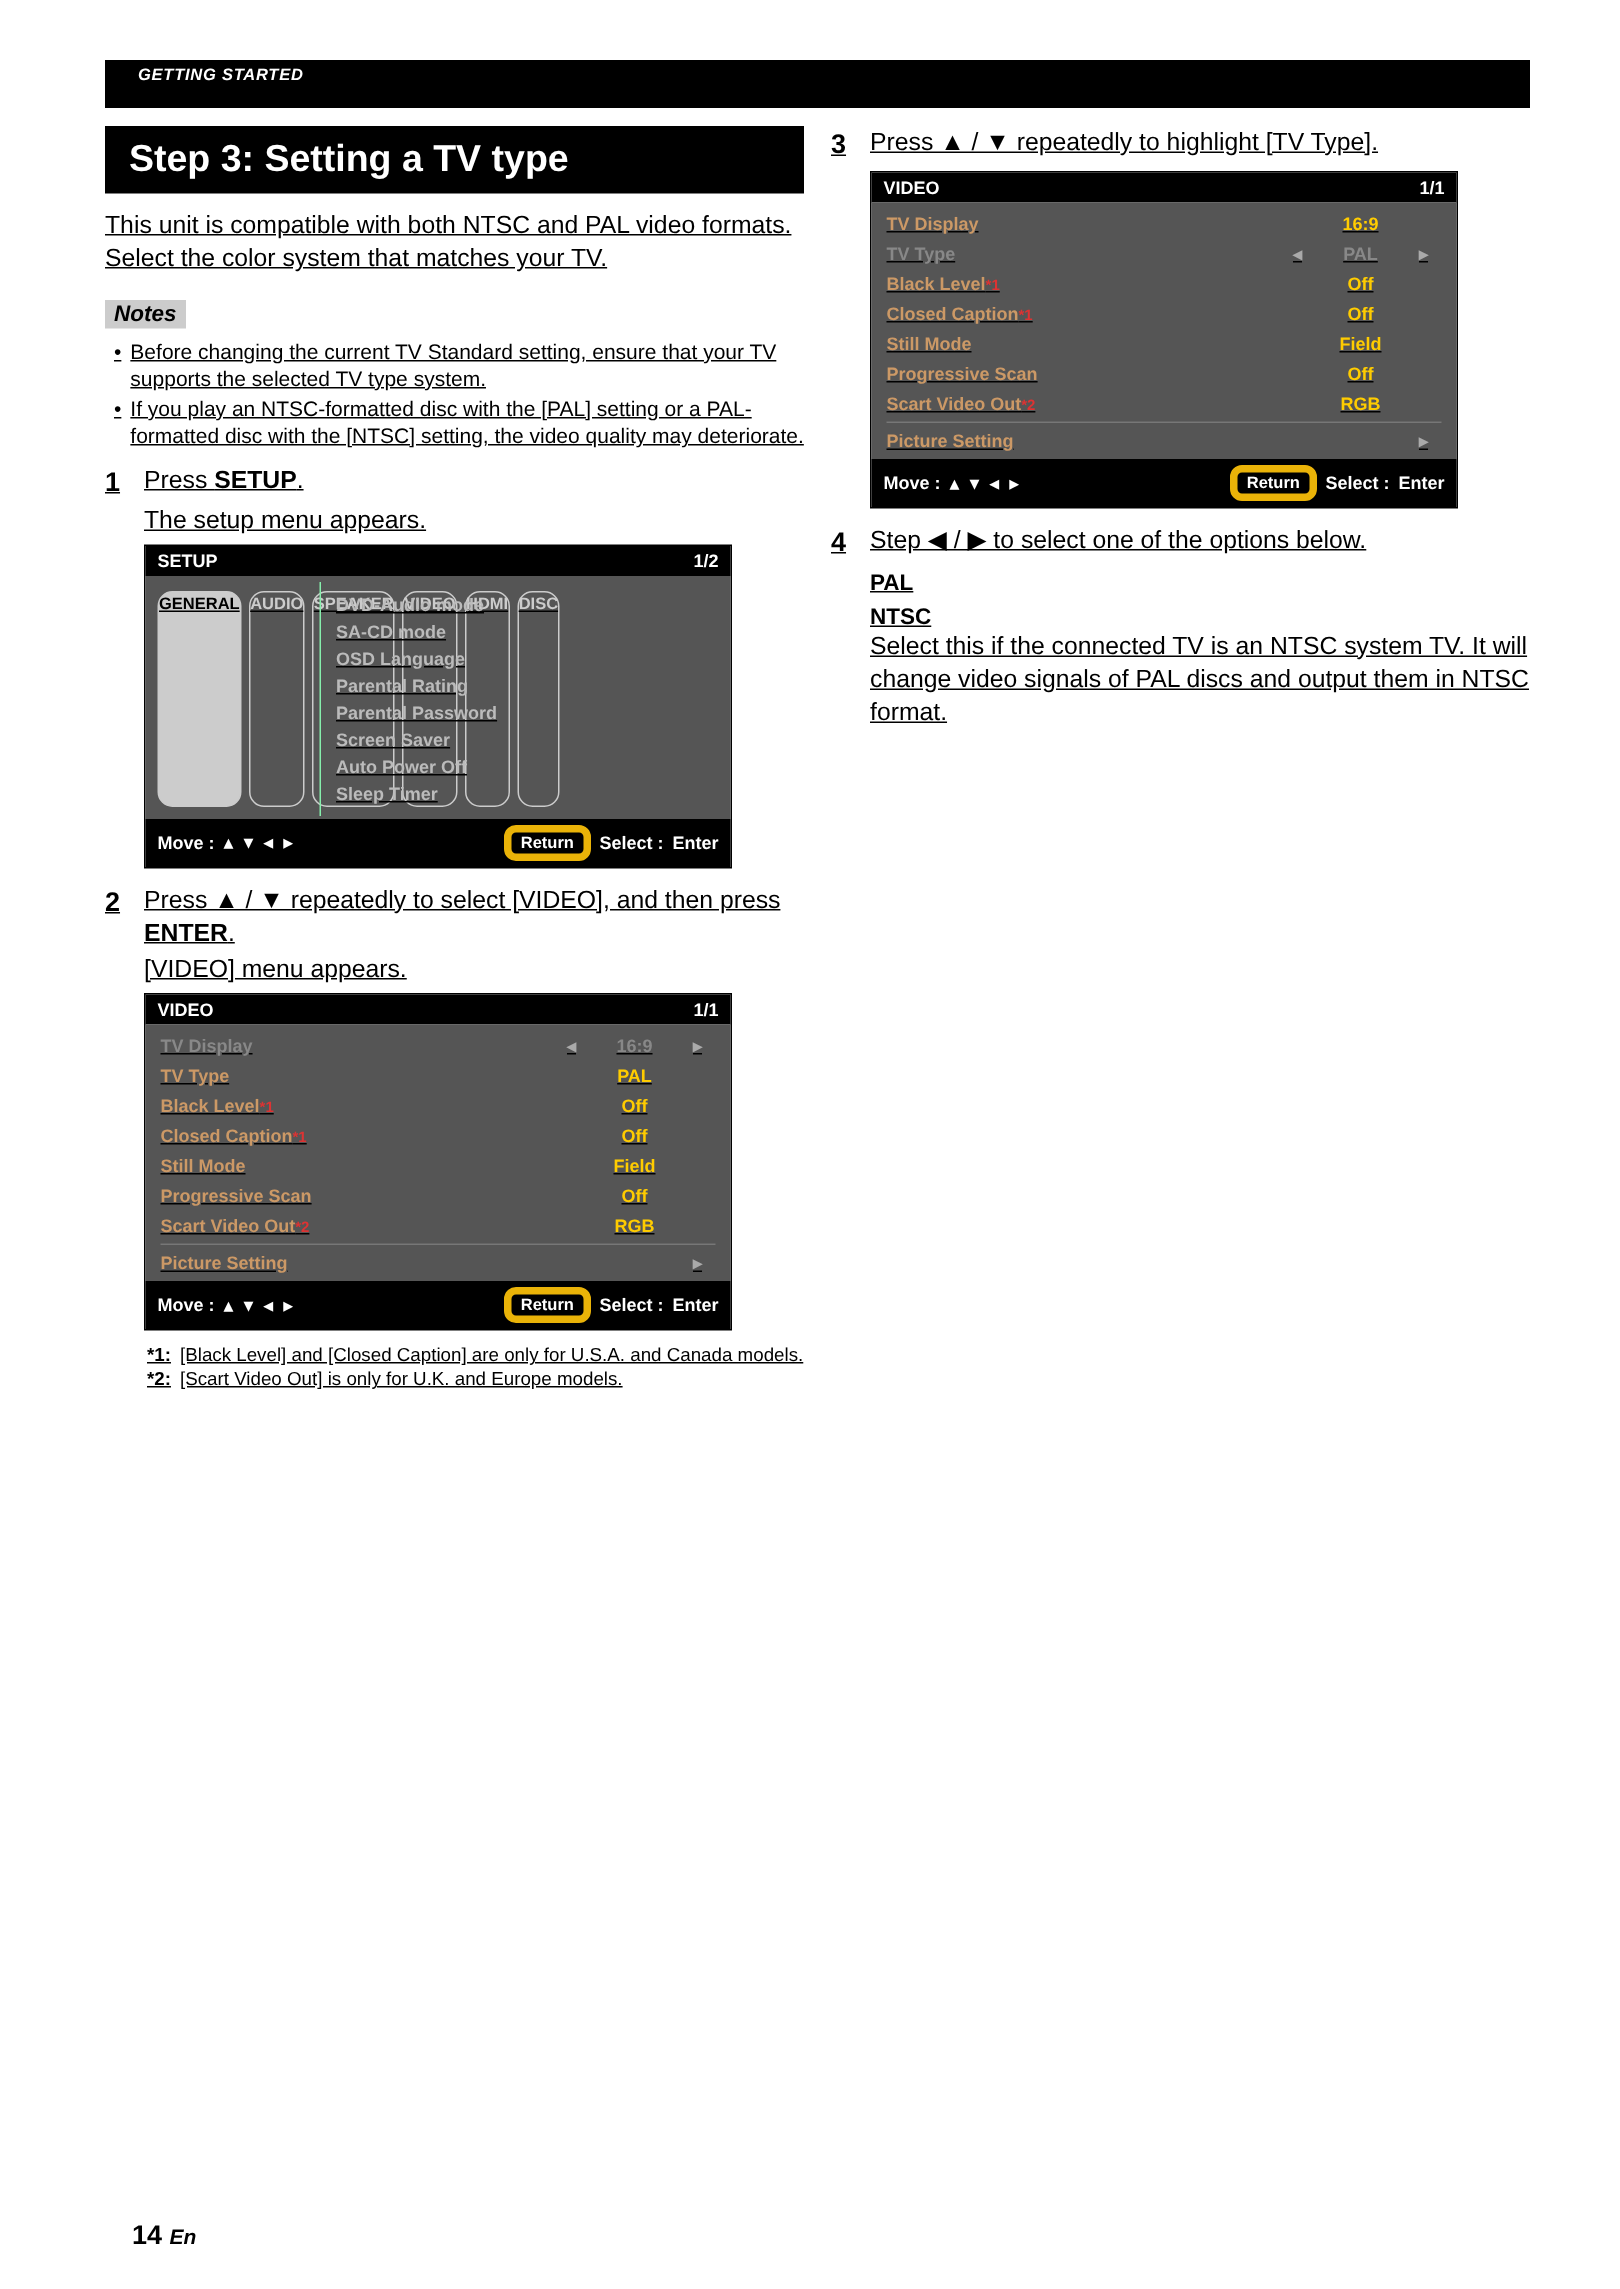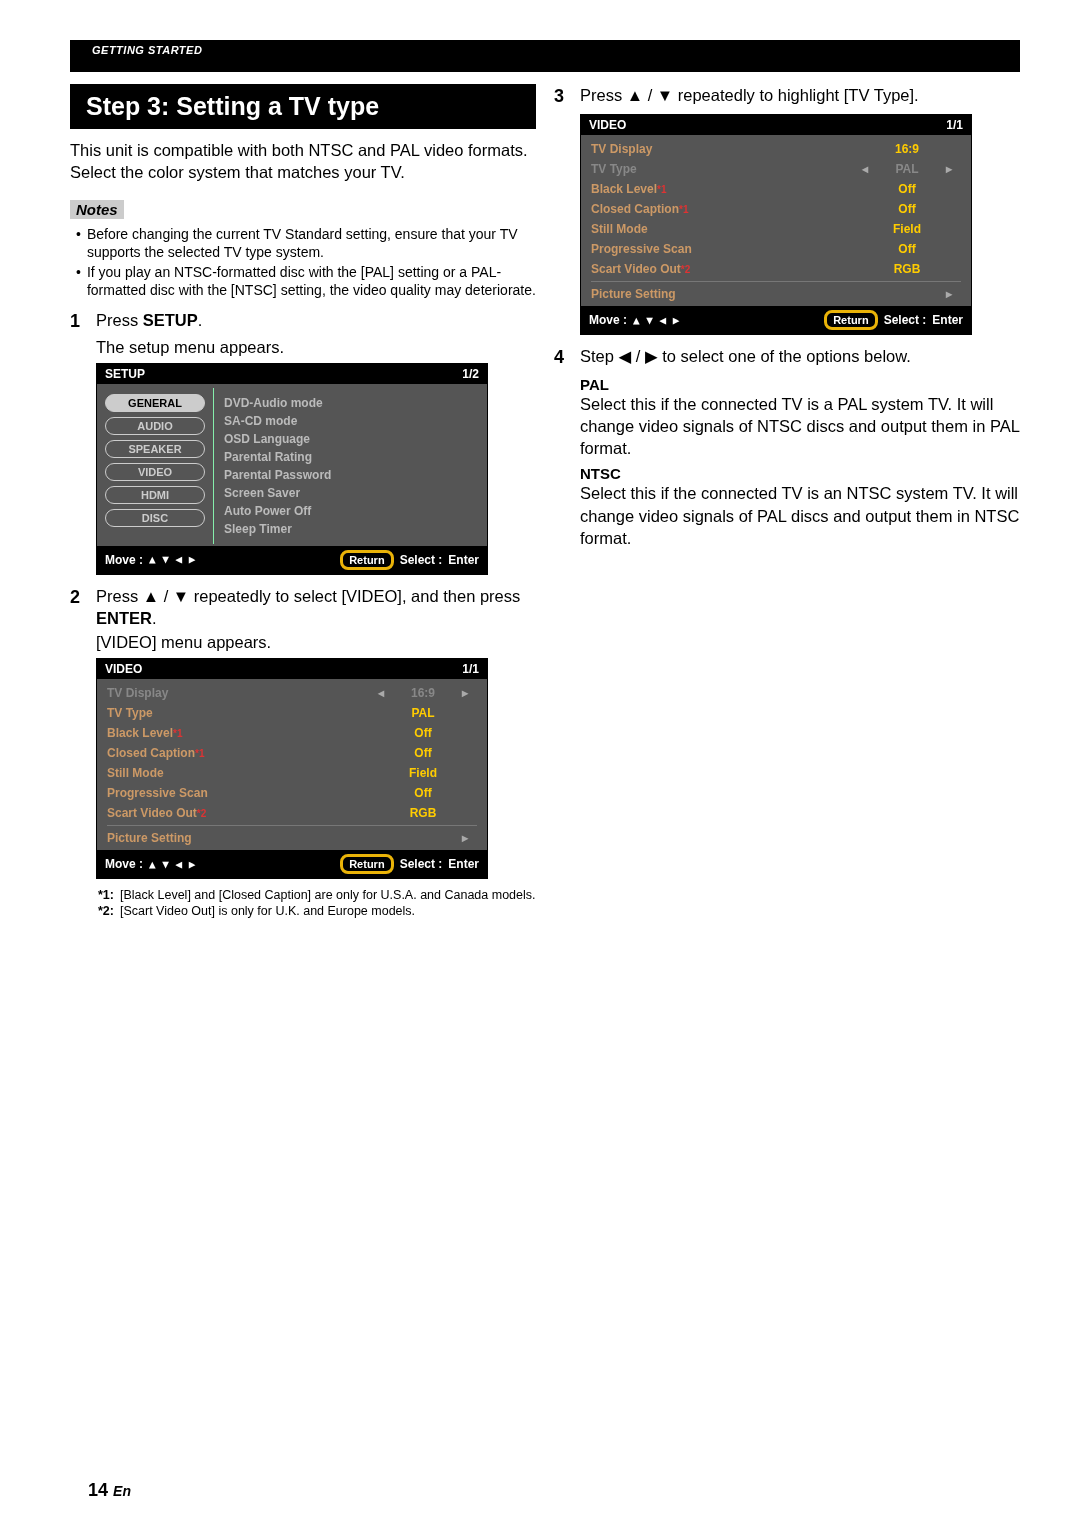--- a/index.html
+++ b/index.html
@@ -26,20 +26,21 @@
     color: #fff;
     font-size: 11px;
     font-style: italic;
     font-weight: bold;
     line-height: 20px;
     letter-spacing: 0.5px;
   }
   .columns {
     display: flex;
     gap: 18px;
+    text-decoration: underline;
   }
   .col {
     flex: 1;
     min-width: 0;
   }
   .title-block {
     background: #000;
     color: #fff;
     padding: 8px 16px;
     margin-bottom: 10px;
@@ -119,36 +120,36 @@
     background: #000;
     padding: 4px 8px;
     font-weight: bold;
     font-size: 12px;
     display: flex;
     align-items: center;
     gap: 6px;
   }
   .osd-footer .spacer { flex:1; }
   .return-btn {
-    border: 3px solid #eab308;
+    border: 5px solid #eab308;
     border-radius: 8px;
     padding: 0 6px;
     font-size: 11px;
     line-height: 14px;
   }
 
   
   .osd-twopane {
     display: flex;
   }
   .osd-tabs {
     width: 100px;
     padding: 6px 8px;
     display:flex;
-    flex-direction:column;
+    flex-direction:row;
     gap:5px;
   }
   .tab {
     border: 1px solid #ccc;
     color: #ccc;
     border-radius: 10px;
     text-align: center;
     font-weight: bold;
     font-size: 11px;
     padding: 2px 0;
@@ -442,21 +443,20 @@
         </div>
       </div>
 
       <div class="step-line">
         <div class="step-num">4</div>
         <div class="step-body">Step ◀ / ▶ to select one of the options below.</div>
       </div>
 
       <div style="margin-left:26px">
         <div class="opt-head">PAL</div>
-        <div class="body-text" style="margin-bottom:6px">Select this if the connected TV is a PAL system TV. It will change video signals of NTSC discs and output them in PAL format.</div>
         <div class="opt-head">NTSC</div>
         <div class="body-text">Select this if the connected TV is an NTSC system TV. It will change video signals of PAL discs and output them in NTSC format.</div>
       </div>
     </div>
   </div>
 </div>
 
 <div class="page-num" style="top:1480px">
   <span>14</span>
   <span class="en">En</span>

